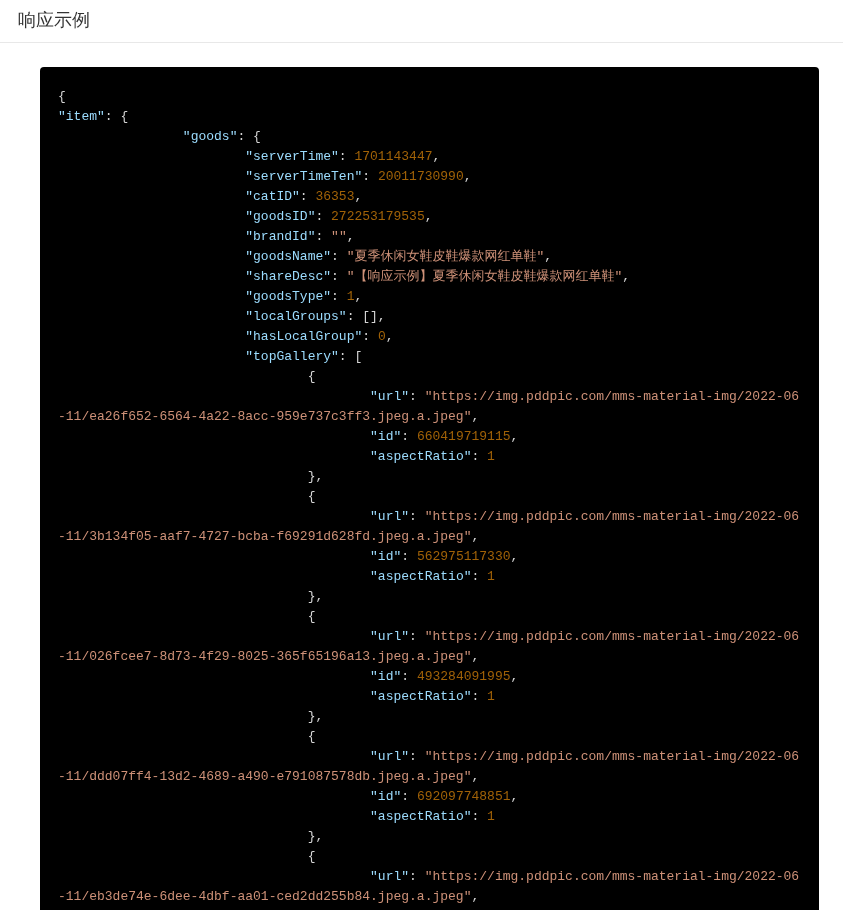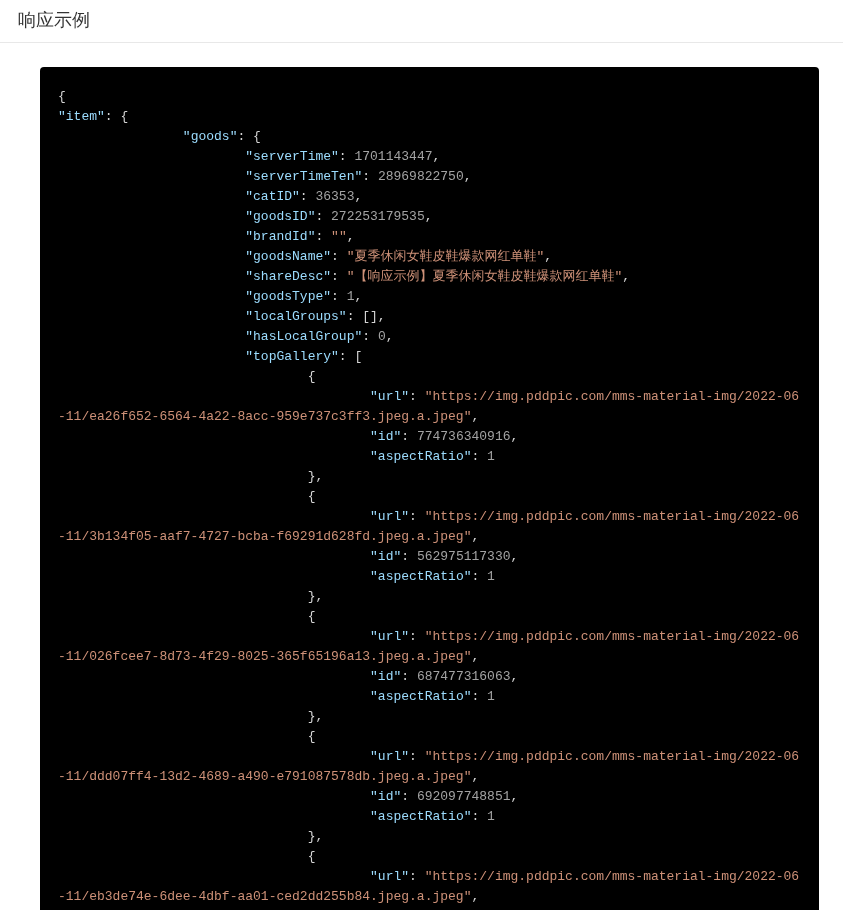--- a/index.html
+++ b/index.html
@@ -29,55 +29,55 @@
     font-size: 13px;
     line-height: 20px;
     color: #dcdcaa;
     white-space: pre-wrap;
     word-break: break-all;
     position: relative;
   }
   .p  { color: #d4d4d4; }      
   .k  { color: #9cdcfe; }      
   .s  { color: #ce9178; }      
-  .n  { color: #a3a3a3; }
+  .n  { color: #a16207; }
 </style>
 </head>
 <body>
 
 <div class="page-wrap">
   <div class="section-header">响应示例</div>
 
   <div class="code-container"><span class="p">{</span>
 <span class="k">"item"</span><span class="p">: {</span>
 <span>                </span><span class="k">"goods"</span><span class="p">: {</span>
 <span>                        </span><span class="k">"serverTime"</span><span class="p">: </span><span class="n">1701143447</span><span class="p">,</span>
-<span>                        </span><span class="k">"serverTimeTen"</span><span class="p">: </span><span class="n">28969822750</span><span class="p">,</span>
+<span>                        </span><span class="k">"serverTimeTen"</span><span class="p">: </span><span class="n">20011730990</span><span class="p">,</span>
 <span>                        </span><span class="k">"catID"</span><span class="p">: </span><span class="n">36353</span><span class="p">,</span>
 <span>                        </span><span class="k">"goodsID"</span><span class="p">: </span><span class="n">272253179535</span><span class="p">,</span>
 <span>                        </span><span class="k">"brandId"</span><span class="p">: </span><span class="s">"<span></span>"</span><span class="p">,</span>
 <span>                        </span><span class="k">"goodsName"</span><span class="p">: </span><span class="s">"<span>夏季休闲女鞋皮鞋爆款网红单鞋</span>"</span><span class="p">,</span>
 <span>                        </span><span class="k">"shareDesc"</span><span class="p">: </span><span class="s">"<span>【响应示例】夏季休闲女鞋皮鞋爆款网红单鞋</span>"</span><span class="p">,</span>
 <span>                        </span><span class="k">"goodsType"</span><span class="p">: </span><span class="n">1</span><span class="p">,</span>
 <span>                        </span><span class="k">"localGroups"</span><span class="p">: [],</span>
 <span>                        </span><span class="k">"hasLocalGroup"</span><span class="p">: </span><span class="n">0</span><span class="p">,</span>
 <span>                        </span><span class="k">"topGallery"</span><span class="p">: [</span>
 <span>                                </span><span class="p">{</span>
 <span>                                        </span><span class="k">"url"</span><span class="p">: </span><span class="s">"<span>https://img.pddpic.com/mms-material-img/2022-06-11/ea26f652-6564-4a22-8acc-959e737c3ff3.jpeg.a.jpeg</span>"</span><span class="p">,</span>
-<span>                                        </span><span class="k">"id"</span><span class="p">: </span><span class="n">774736340916</span><span class="p">,</span>
+<span>                                        </span><span class="k">"id"</span><span class="p">: </span><span class="n">660419719115</span><span class="p">,</span>
 <span>                                        </span><span class="k">"aspectRatio"</span><span class="p">: </span><span class="n">1</span>
 <span>                                </span><span class="p">},</span>
 <span>                                </span><span class="p">{</span>
 <span>                                        </span><span class="k">"url"</span><span class="p">: </span><span class="s">"<span>https://img.pddpic.com/mms-material-img/2022-06-11/3b134f05-aaf7-4727-bcba-f69291d628fd.jpeg.a.jpeg</span>"</span><span class="p">,</span>
 <span>                                        </span><span class="k">"id"</span><span class="p">: </span><span class="n">562975117330</span><span class="p">,</span>
 <span>                                        </span><span class="k">"aspectRatio"</span><span class="p">: </span><span class="n">1</span>
 <span>                                </span><span class="p">},</span>
 <span>                                </span><span class="p">{</span>
 <span>                                        </span><span class="k">"url"</span><span class="p">: </span><span class="s">"<span>https://img.pddpic.com/mms-material-img/2022-06-11/026fcee7-8d73-4f29-8025-365f65196a13.jpeg.a.jpeg</span>"</span><span class="p">,</span>
-<span>                                        </span><span class="k">"id"</span><span class="p">: </span><span class="n">687477316063</span><span class="p">,</span>
+<span>                                        </span><span class="k">"id"</span><span class="p">: </span><span class="n">493284091995</span><span class="p">,</span>
 <span>                                        </span><span class="k">"aspectRatio"</span><span class="p">: </span><span class="n">1</span>
 <span>                                </span><span class="p">},</span>
 <span>                                </span><span class="p">{</span>
 <span>                                        </span><span class="k">"url"</span><span class="p">: </span><span class="s">"<span>https://img.pddpic.com/mms-material-img/2022-06-11/ddd07ff4-13d2-4689-a490-e791087578db.jpeg.a.jpeg</span>"</span><span class="p">,</span>
 <span>                                        </span><span class="k">"id"</span><span class="p">: </span><span class="n">692097748851</span><span class="p">,</span>
 <span>                                        </span><span class="k">"aspectRatio"</span><span class="p">: </span><span class="n">1</span>
 <span>                                </span><span class="p">},</span>
 <span>                                </span><span class="p">{</span>
 <span>                                        </span><span class="k">"url"</span><span class="p">: </span><span class="s">"<span>https://img.pddpic.com/mms-material-img/2022-06-11/eb3de74e-6dee-4dbf-aa01-ced2dd255b84.jpeg.a.jpeg</span>"</span><span class="p">,</span>
 <span>                                        </span><span class="k">"id"</span><span class="p">: </span><span class="n">774736340920</span><span class="p">,</span>

